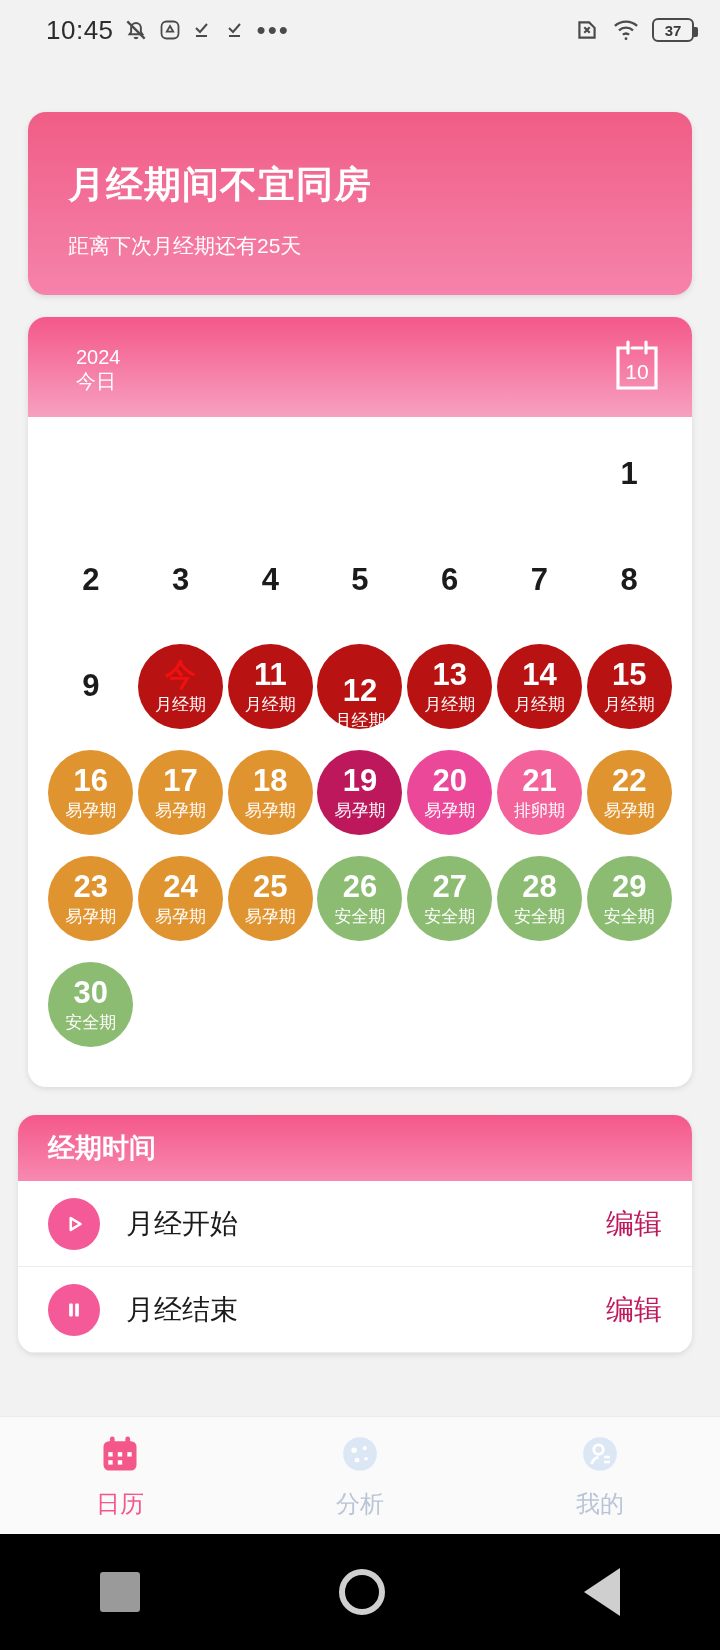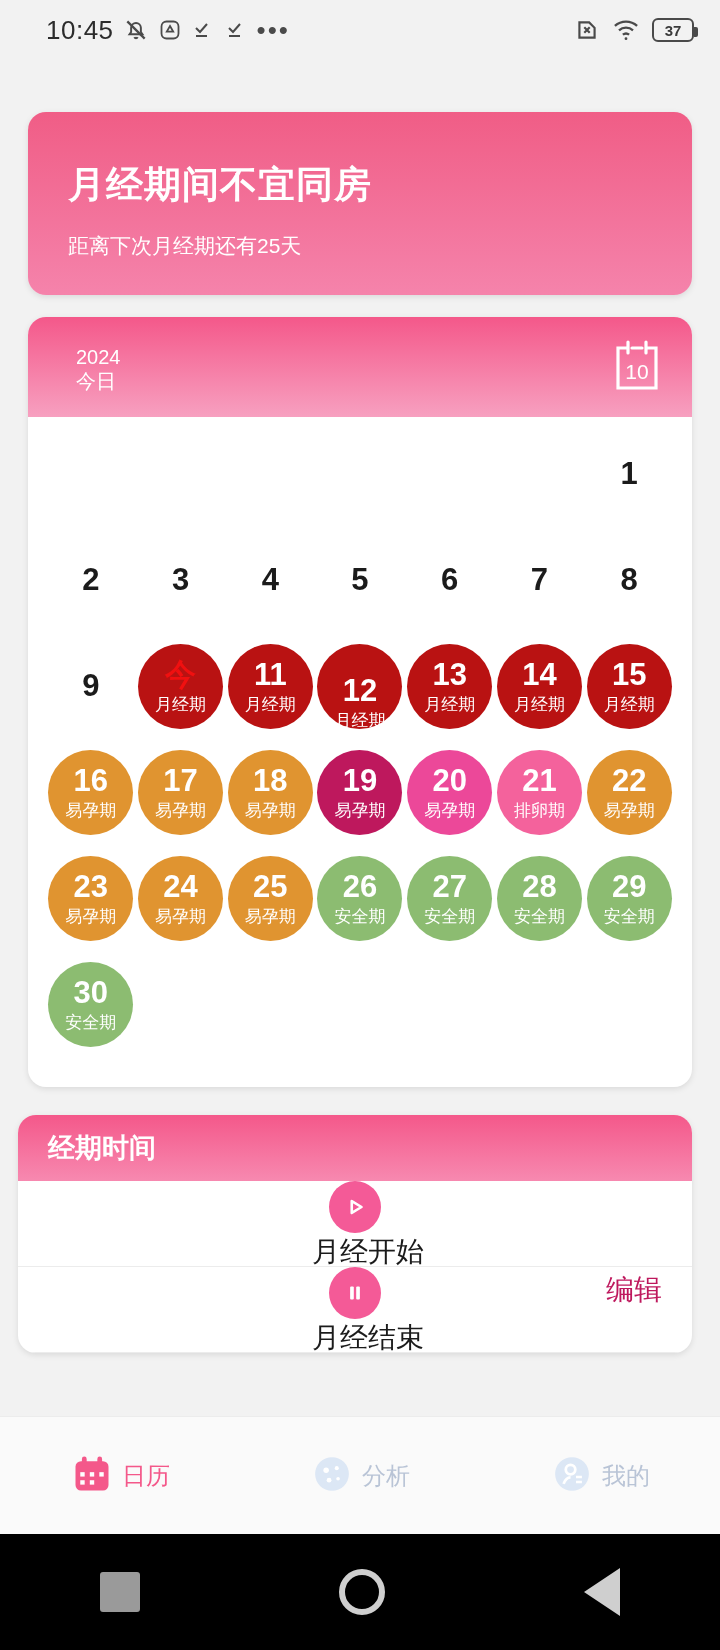--- a/index.html
+++ b/index.html
@@ -83,36 +83,35 @@
   
   .periodcard { margin-top:28px; background:#fff;margin-left:18px; }
   .pc-head {
     background:linear-gradient(180deg,#f4588a 0%,#f789b0 100%);
     height:66px; display:flex; align-items:center; padding:0 30px;
     color:#fff; font-size:27px; font-weight:700;
   }
   .pc-row {
     height:86px; display:flex; align-items:center; padding:0 30px;
     border-bottom:1px solid #ececec;
-    flex-direction:column;
   }
   .pc-ic {
     width:52px; height:52px; border-radius:50%; background:#f45a97;
     display:flex; align-items:center; justify-content:center; flex:none;
   }
   .pc-label { font-size:28px; color:#1b1b1b; margin-left:26px; }
   .pc-edit { margin-left:auto; font-size:28px; color:#be185d; }
 
   
   .navbar {
     position:absolute; left:0; bottom:116px; width:720px; height:118px;
     background:#fafafa; display:flex; border-top:1px solid #ececec;
   }
   .nav-item {
-    flex:1; display:flex; flex-direction:row;
+    flex:1; display:flex; flex-direction:column;
     align-items:center; justify-content:center; gap:8px;
   }
   .nav-label { font-size:24px; color:#b9c4d6; }
   .nav-item.active .nav-label { color:#f4588a; }
 
   
   .sysbar {
     position:absolute; left:0; bottom:0; width:720px; height:116px;
     background:#000; display:flex; align-items:center; justify-content:space-around;
   }

